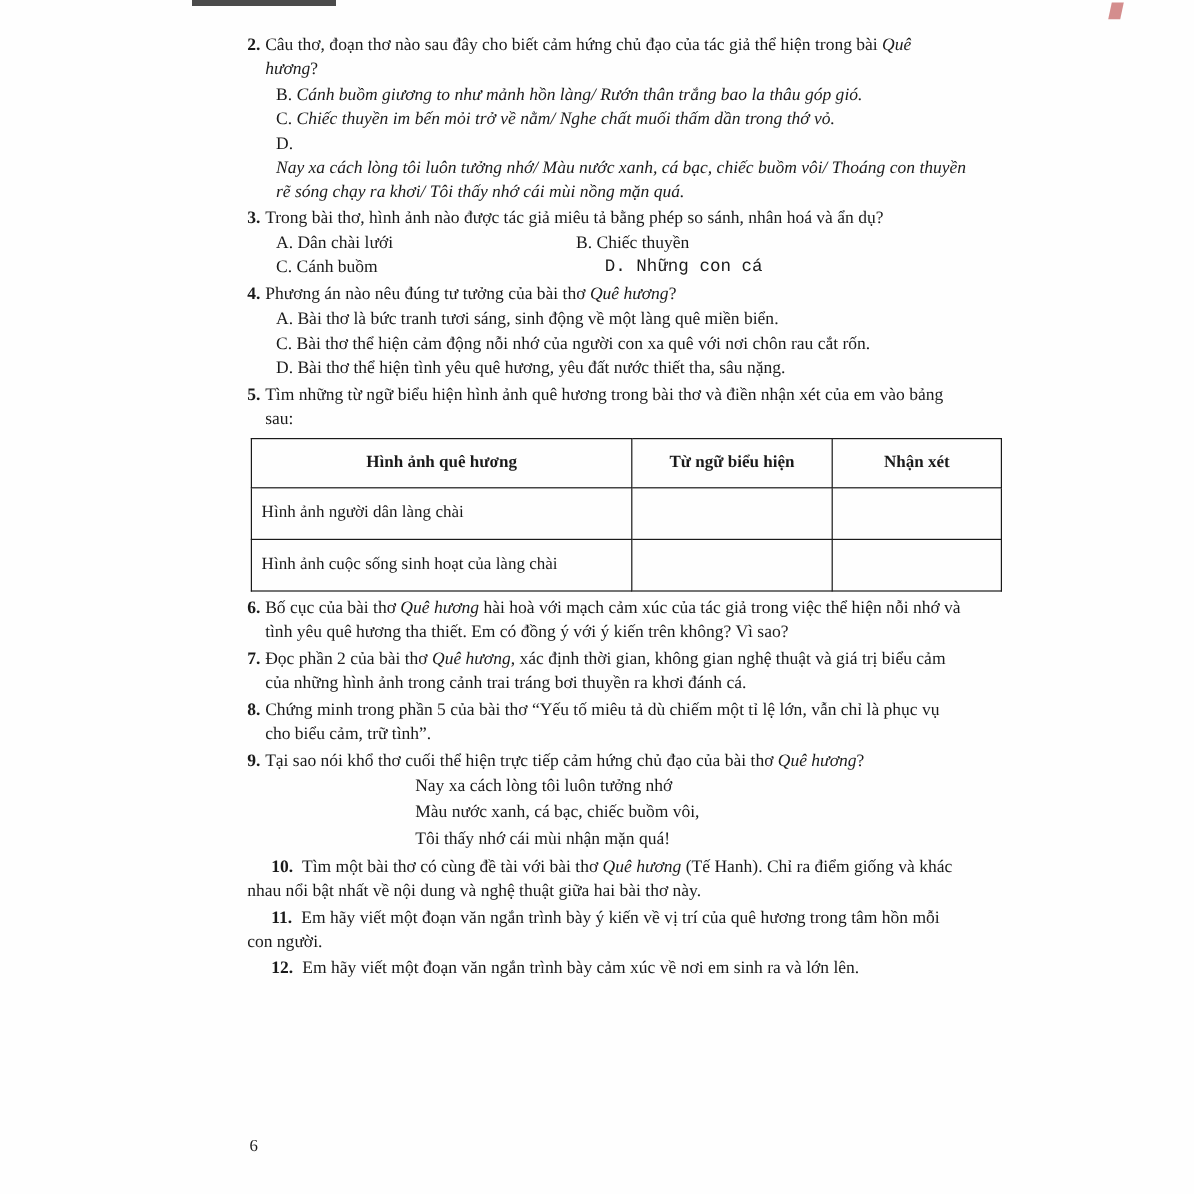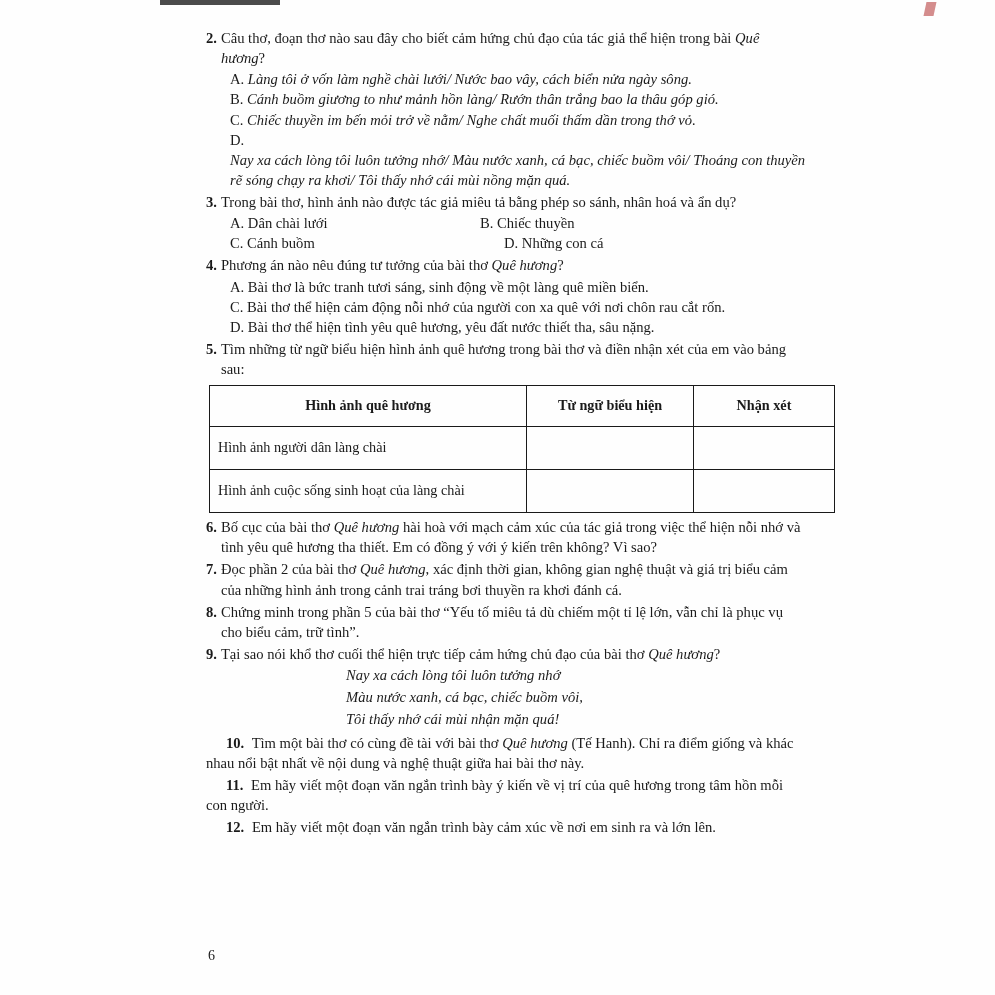--- a/index.html
+++ b/index.html
@@ -59,21 +59,20 @@
   .i { font-style: italic; }
   .opt { padding-left: 24px; }
   .opt-row {
     display: flex;
     padding-left: 24px;
     gap: 12px;
   }
   .opt-row > div:first-child { width: 238px; }
   .poem {
     padding-left: 140px;
-    font-style: italic;
   }
   .poem div { line-height: 1.5; }
   table.answer-table {
     border-collapse: collapse;
     margin: 6px 0 4px 3px;
     width: 574px;
     table-layout: fixed;
   }
   table.answer-table th,
   table.answer-table td {
@@ -115,24 +114,20 @@
   <div class="content">
 
     <div class="q-group">
       <div class="q">
         <div class="q-num">2.</div>
         <div class="q-body">
           <span>Câu thơ, đoạn thơ nào sau đây cho biết cảm hứng chủ đạo của tác giả thể hiện trong bài </span><span class="i">Quê hương</span><span>?</span>
         </div>
       </div>
       <div class="opt">
-        <span>A.</span>
-        <span class="i">Làng tôi ở vốn làm nghề chài lưới/ Nước bao vây, cách biển nửa ngày sông.</span>
-      </div>
-      <div class="opt">
         <span>B.</span>
         <span class="i">Cánh buồm giương to như mảnh hồn làng/ Rướn thân trắng bao la thâu góp gió.</span>
       </div>
       <div class="opt">
         <span>C.</span>
         <span class="i">Chiếc thuyền im bến mỏi trở về nằm/ Nghe chất muối thấm dần trong thớ vỏ.</span>
       </div>
       <div class="opt" style="text-indent:0; padding-left:24px;">
         <span>D.</span>
         <span class="i" style="display:inline-block; text-indent:0;">Nay xa cách lòng tôi luôn tưởng nhớ/ Màu nước xanh, cá bạc, chiếc buồm vôi/ Thoáng con thuyền rẽ sóng chạy ra khơi/ Tôi thấy nhớ cái mùi nồng mặn quá.</span>
@@ -152,21 +147,21 @@
         <div>
           <span>B.</span>
           <span>Chiếc thuyền</span>
         </div>
       </div>
       <div class="opt-row">
         <div>
           <span>C.</span>
           <span>Cánh buồm</span>
         </div>
-        <div style="padding-left:24px;">
+        <div style="padding-left:24px;font-family:Liberation Mono, monospace;">
           <span>D.</span>
           <span>Những con cá</span>
         </div>
       </div>
     </div>
 
     <div class="q-group">
       <div class="q">
         <div class="q-num">4.</div>
         <div class="q-body">

